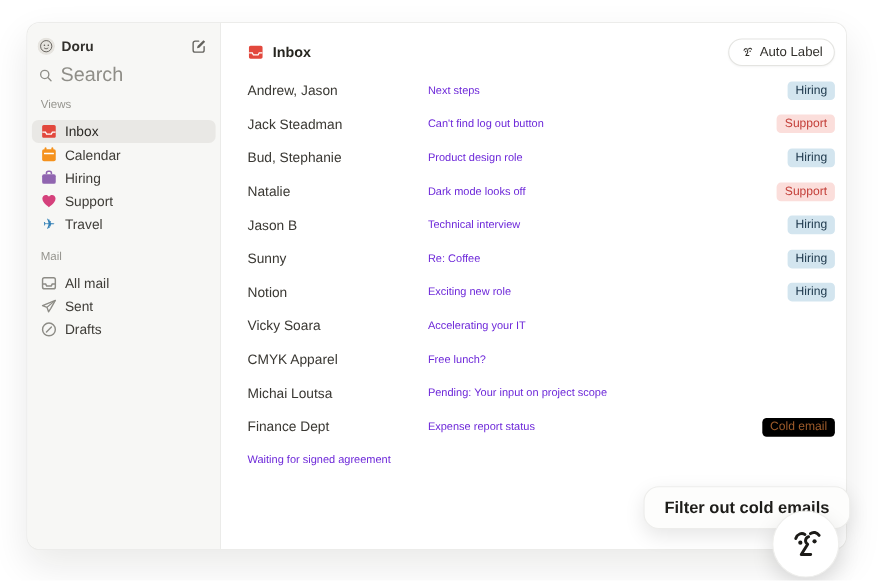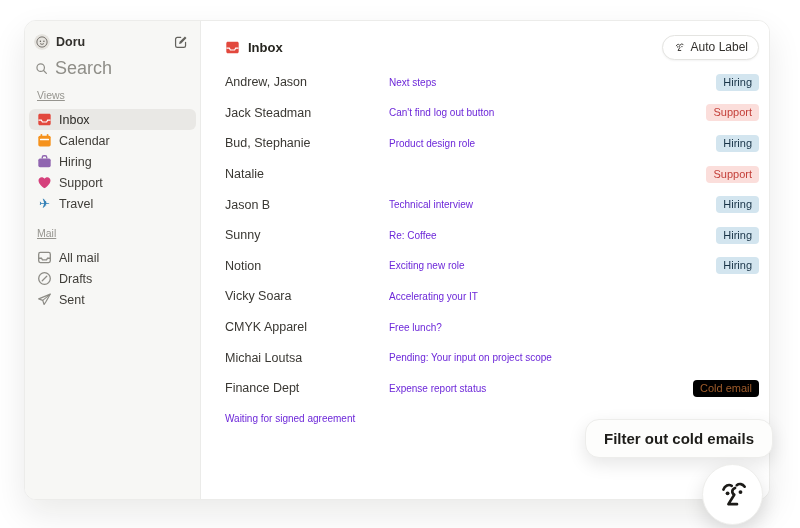--- a/index.html
+++ b/index.html
@@ -7,41 +7,41 @@
   .window{position:absolute;left:24px;top:20px;width:744px;height:478px;background:#ffffff;border:1px solid #ececea;border-radius:12px;box-shadow:0 14px 34px rgba(20,20,15,.09);display:flex;overflow:hidden;}
   
   .sidebar{width:176px;min-width:176px;background:#f7f7f5;border-right:1px solid #ebebe9;box-sizing:border-box;padding:13px 0 0 0;display:flex;flex-direction:column;}
   .sb-header{display:flex;align-items:center;justify-content:space-between;height:16px;padding:0 12px 0 9px;}
   .user{display:flex;align-items:center;gap:6px;cursor:pointer;}
   .avatar{width:16px;height:16px;border-radius:50%;overflow:hidden;display:inline-flex;}
   .user-name{font-size:12.5px;font-weight:700;color:#32302c;}
   .compose{color:#63625d;display:inline-flex;width:14px;height:14px;cursor:pointer;}
   .search{display:flex;align-items:center;gap:7px;height:15px;margin:11px 0 0 0;padding:0 10px;color:#8f8e88;font-size:18px;cursor:pointer;}
   .search .sicon{width:13px;height:13px;display:inline-flex;color:#8f8e88;}
-  .sb-section-label{margin:13px 12px 0 12px;height:12px;font-size:10.5px;color:#96958f;font-weight:500;text-decoration:underline;}
+  .sb-section-label{margin:13px 12px 0 12px;height:12px;font-size:10.5px;color:#96958f;font-weight:500;}
   .sb-items{margin-top:8px;}
   .sb-item{display:flex;align-items:center;gap:7px;height:21px;margin:0 4px;padding:0 8px;border-radius:6px;font-size:12.5px;color:#3f3d38;font-weight:500;cursor:pointer;}
   .sb-item.selected{background:#e9e8e5;color:#2c2a26;}
   .sb-item .icon{width:15px;height:15px;display:inline-flex;flex:none;}
   .icon svg,.sicon svg,.avatar svg,.compose svg{width:100%;height:100%;display:block;}
   
   .main{flex:1;background:#ffffff;box-sizing:border-box;padding:13px 10px 0 24px;display:flex;flex-direction:column;}
   .main-header{display:flex;align-items:center;justify-content:space-between;height:26px;}
   .title-wrap{display:flex;align-items:center;gap:8px;}
   .title-wrap .icon{width:15px;height:15px;display:inline-flex;color:#e2483d;}
   .page-title{font-size:13px;font-weight:700;color:#26251f;}
   .auto-label{display:flex;align-items:center;gap:5px;height:25px;padding:0 10px;background:#fff;border:1px solid #e4e4e1;border-radius:13px;box-shadow:0 1px 2px rgba(0,0,0,.05);font-size:12px;font-weight:500;color:#32302c;font-family:inherit;cursor:pointer;}
   .auto-label .icon{width:13px;height:13px;display:inline-flex;color:#2e2c28;}
   .email-list{margin-top:7px;}
   .email-row{display:grid;grid-template-columns:164px 1fr auto;align-items:center;height:30.6px;cursor:pointer;}
   .sender{font-size:12.5px;color:#3a3833;}
   .subject{font-size:10px;color:#6d28d9;}
   .badge{justify-self:end;font-size:11px;font-weight:500;padding:2px 7px;border-radius:4px;line-height:13px;}
   
-  .tooltip{position:absolute;left:585px;top:419px;height:37px;line-height:37px;padding:0 18px;background:#fdfdfc;border:1px solid #ededeb;border-radius:14px;box-shadow:0 6px 18px rgba(0,0,0,.10);font-size:15px;font-weight:700;color:#1e1d1a;white-space:nowrap;}
+  .tooltip{position:absolute;left:585px;top:442px;height:37px;line-height:37px;padding:0 18px;background:#fdfdfc;border:1px solid #ededeb;border-radius:14px;box-shadow:0 6px 18px rgba(0,0,0,.10);font-size:15px;font-weight:700;color:#1e1d1a;white-space:nowrap;}
   .ai-fab{position:absolute;left:702px;top:464px;width:61px;height:61px;border-radius:50%;background:#ffffff;border:1px solid #eeeeec;box-shadow:0 8px 20px rgba(0,0,0,.13);display:flex;align-items:center;justify-content:center;color:#1c1b18;cursor:pointer;padding:0;}
   .ai-fab .icon{width:40px;height:40px;display:inline-flex;}
 </style>
 </head>
 <body>
 
 <div class="canvas">
   <div class="window">
 
     <aside class="sidebar">
@@ -132,34 +132,34 @@
                 <svg viewBox="0 0 16 16">
                   <rect x="1.8" y="2.6" width="12.4" height="10.8" rx="1.8" fill="none" stroke="currentColor" stroke-width="1.4"></rect>
                   <path d="M1.8 8.8h3l1 1.8h4.4l1-1.8h3" fill="none" stroke="currentColor" stroke-width="1.4"></path>
                 </svg>
               </span>
               <span>All mail</span>
             </div>
             <div class="sb-item">
               <span class="icon" style="color: rgb(141, 140, 134);">
                 <svg viewBox="0 0 16 16">
+                  <path d="M14.2 2.2L1.8 7.3l4.3 1.6 1.5 4.4 2.2-3.4z" fill="none" stroke="currentColor" stroke-width="1.3" stroke-linejoin="round"></path>
+                  <path d="M6.1 8.9l8.1-6.7" stroke="currentColor" stroke-width="1.1"></path>
+                </svg>
+              </span>
+              <span>Sent</span>
+            </div>
+            <div class="sb-item">
+              <span class="icon" style="color: rgb(141, 140, 134);">
+                <svg viewBox="0 0 16 16">
                   <circle cx="8" cy="8" r="6.2" fill="none" stroke="currentColor" stroke-width="1.4"></circle>
                   <path d="M5.6 10.4l4.8-4.8" stroke="currentColor" stroke-width="1.4" stroke-linecap="round"></path>
                 </svg>
               </span>
               <span>Drafts</span>
-            </div>
-            <div class="sb-item">
-              <span class="icon" style="color: rgb(141, 140, 134);">
-                <svg viewBox="0 0 16 16">
-                  <path d="M14.2 2.2L1.8 7.3l4.3 1.6 1.5 4.4 2.2-3.4z" fill="none" stroke="currentColor" stroke-width="1.3" stroke-linejoin="round"></path>
-                  <path d="M6.1 8.9l8.1-6.7" stroke="currentColor" stroke-width="1.1"></path>
-                </svg>
-              </span>
-              <span>Sent</span>
             </div>
           </div>
         </div>
     </aside>
 
     <main class="main">
       <div class="main-header">
         <div class="title-wrap">
           <span class="icon">
             <svg viewBox="0 0 16 16">
@@ -194,20 +194,21 @@
             <span class="subject">Can't find log out button</span>
             <span class="badge" style="background: rgb(251, 222, 219); color: rgb(196, 64, 58);">Support</span>
           </div>
           <div class="email-row">
             <span class="sender">Bud, Stephanie</span>
             <span class="subject">Product design role</span>
             <span class="badge" style="background: rgb(211, 229, 239); color: rgb(24, 51, 71);">Hiring</span>
           </div>
           <div class="email-row">
             <span class="sender">Natalie</span>
+            <span class="subject">Dark mode looks off</span>
             <span class="badge" style="background: rgb(251, 222, 219); color: rgb(196, 64, 58);">Support</span>
           </div>
           <div class="email-row">
             <span class="sender">Jason B</span>
             <span class="subject">Technical interview</span>
             <span class="badge" style="background: rgb(211, 229, 239); color: rgb(24, 51, 71);">Hiring</span>
           </div>
           <div class="email-row">
             <span class="sender">Sunny</span>
             <span class="subject">Re: Coffee</span>

